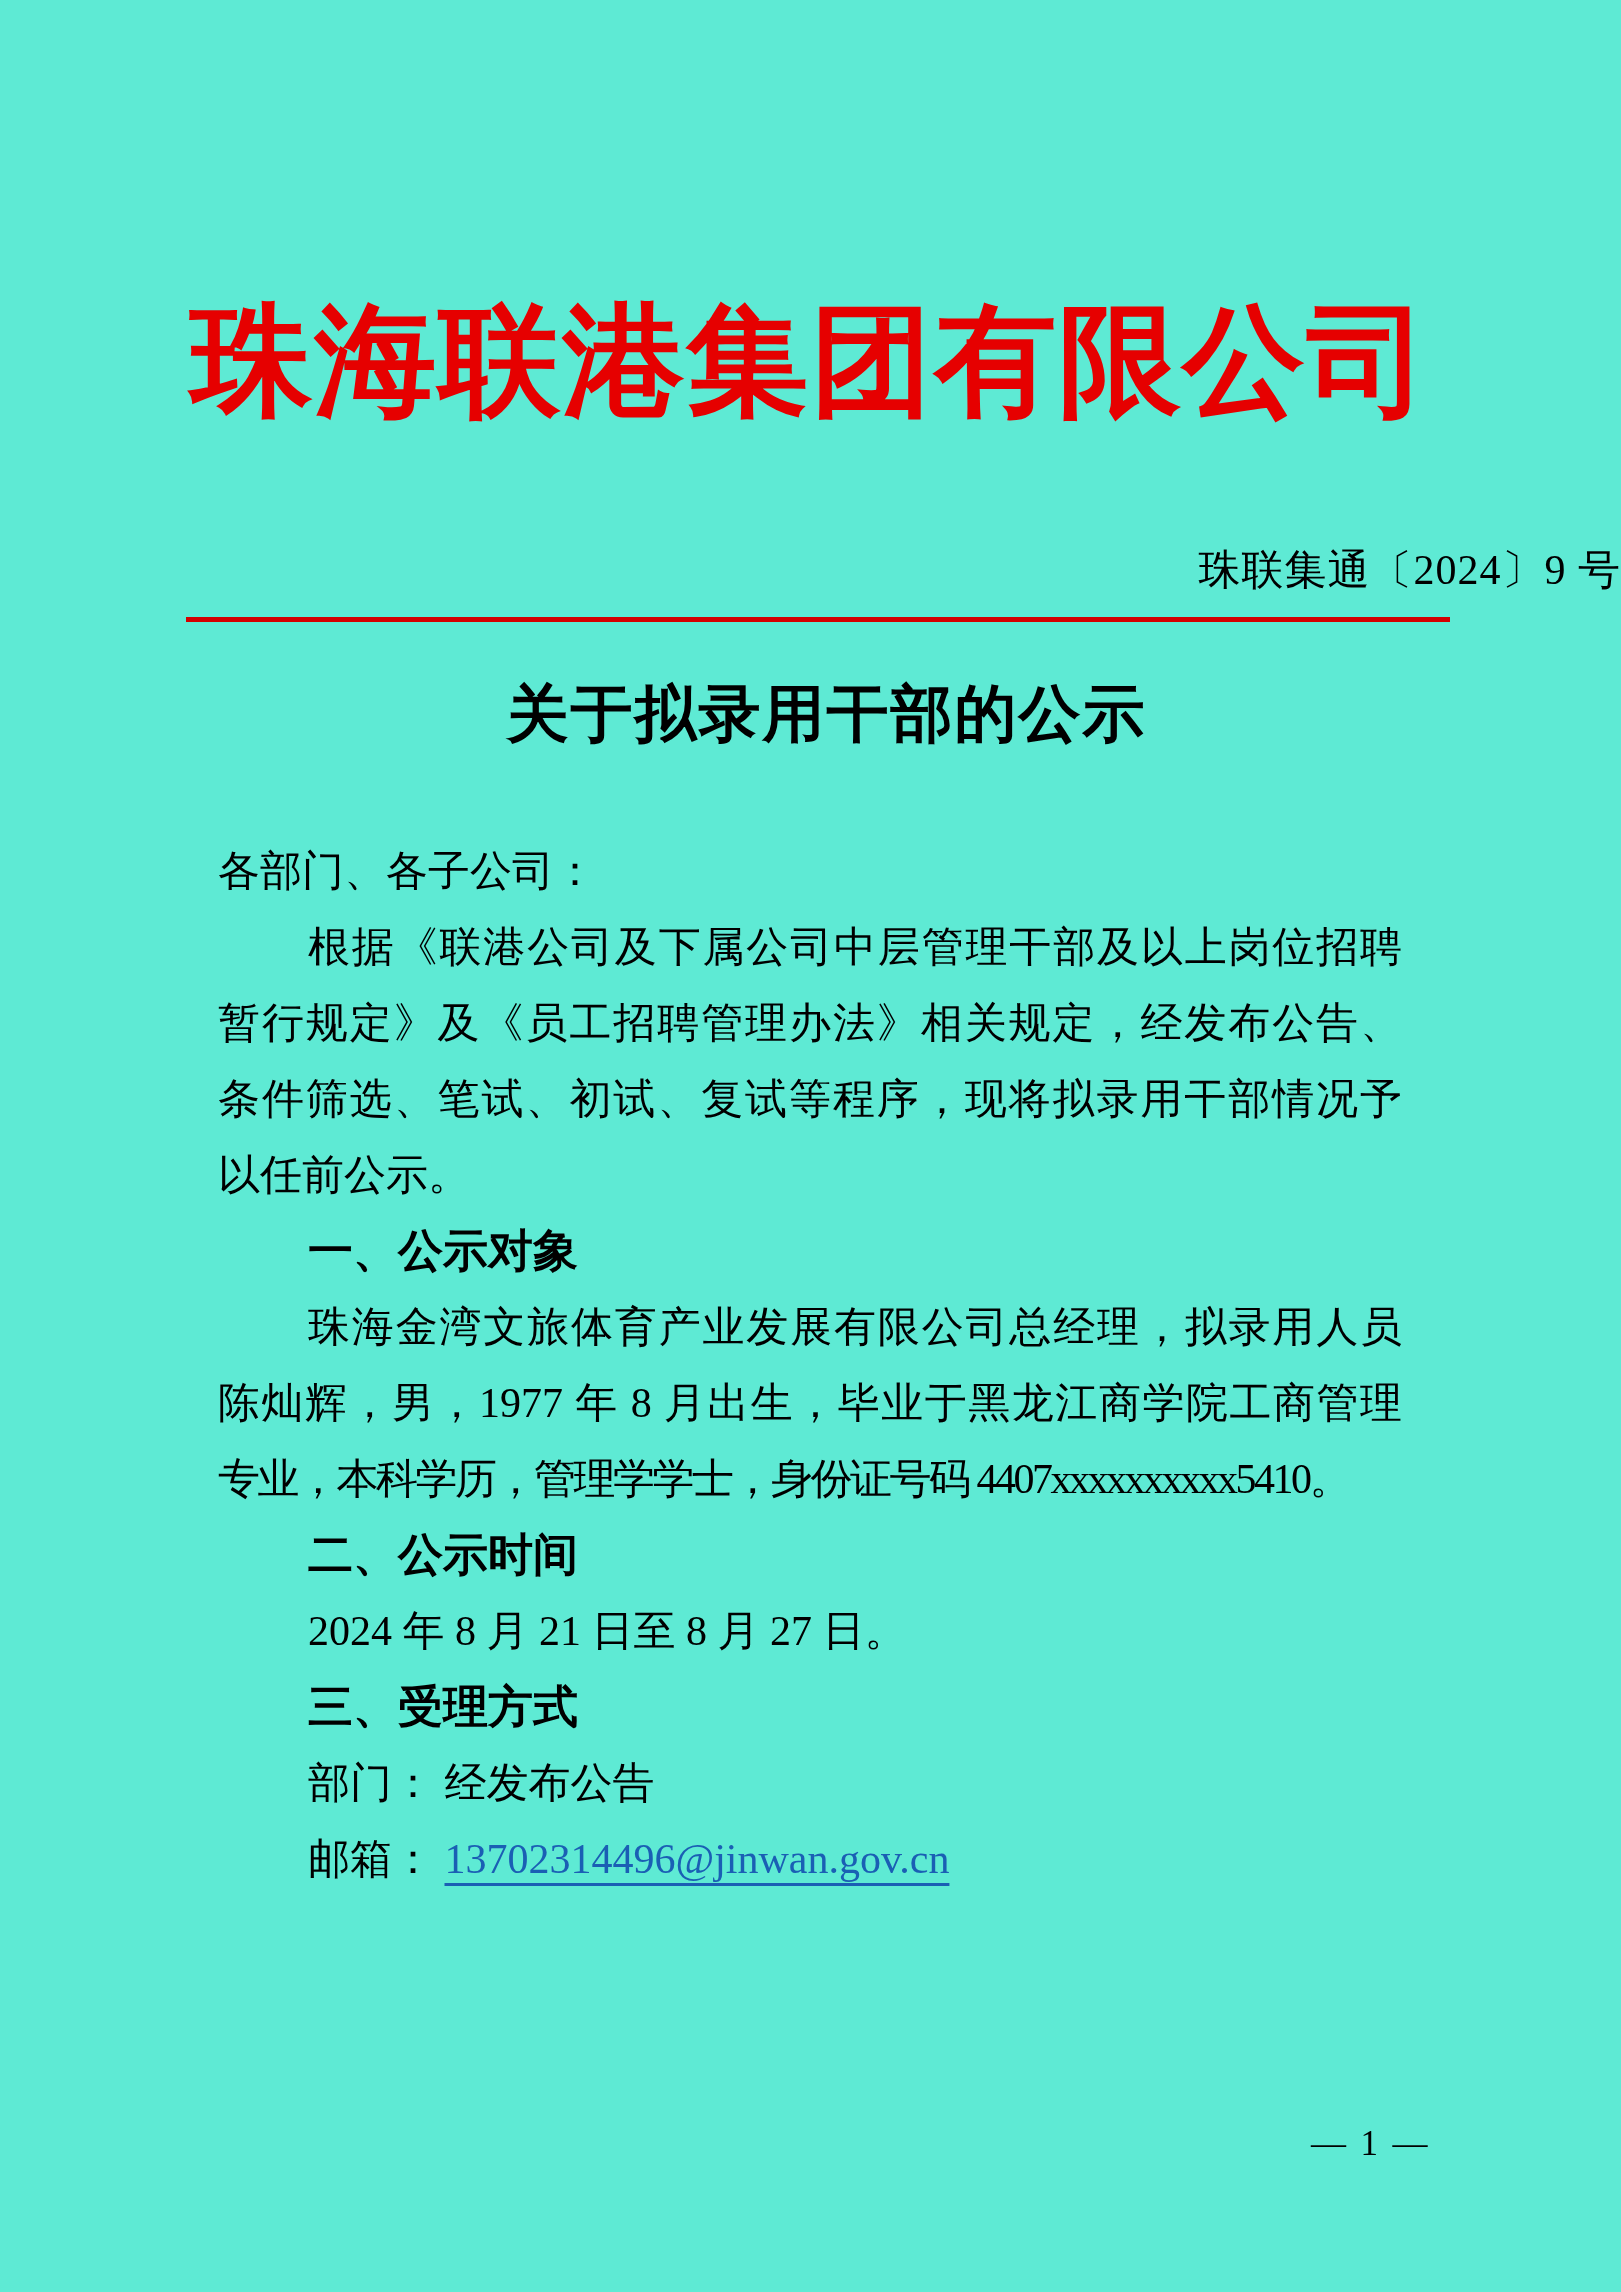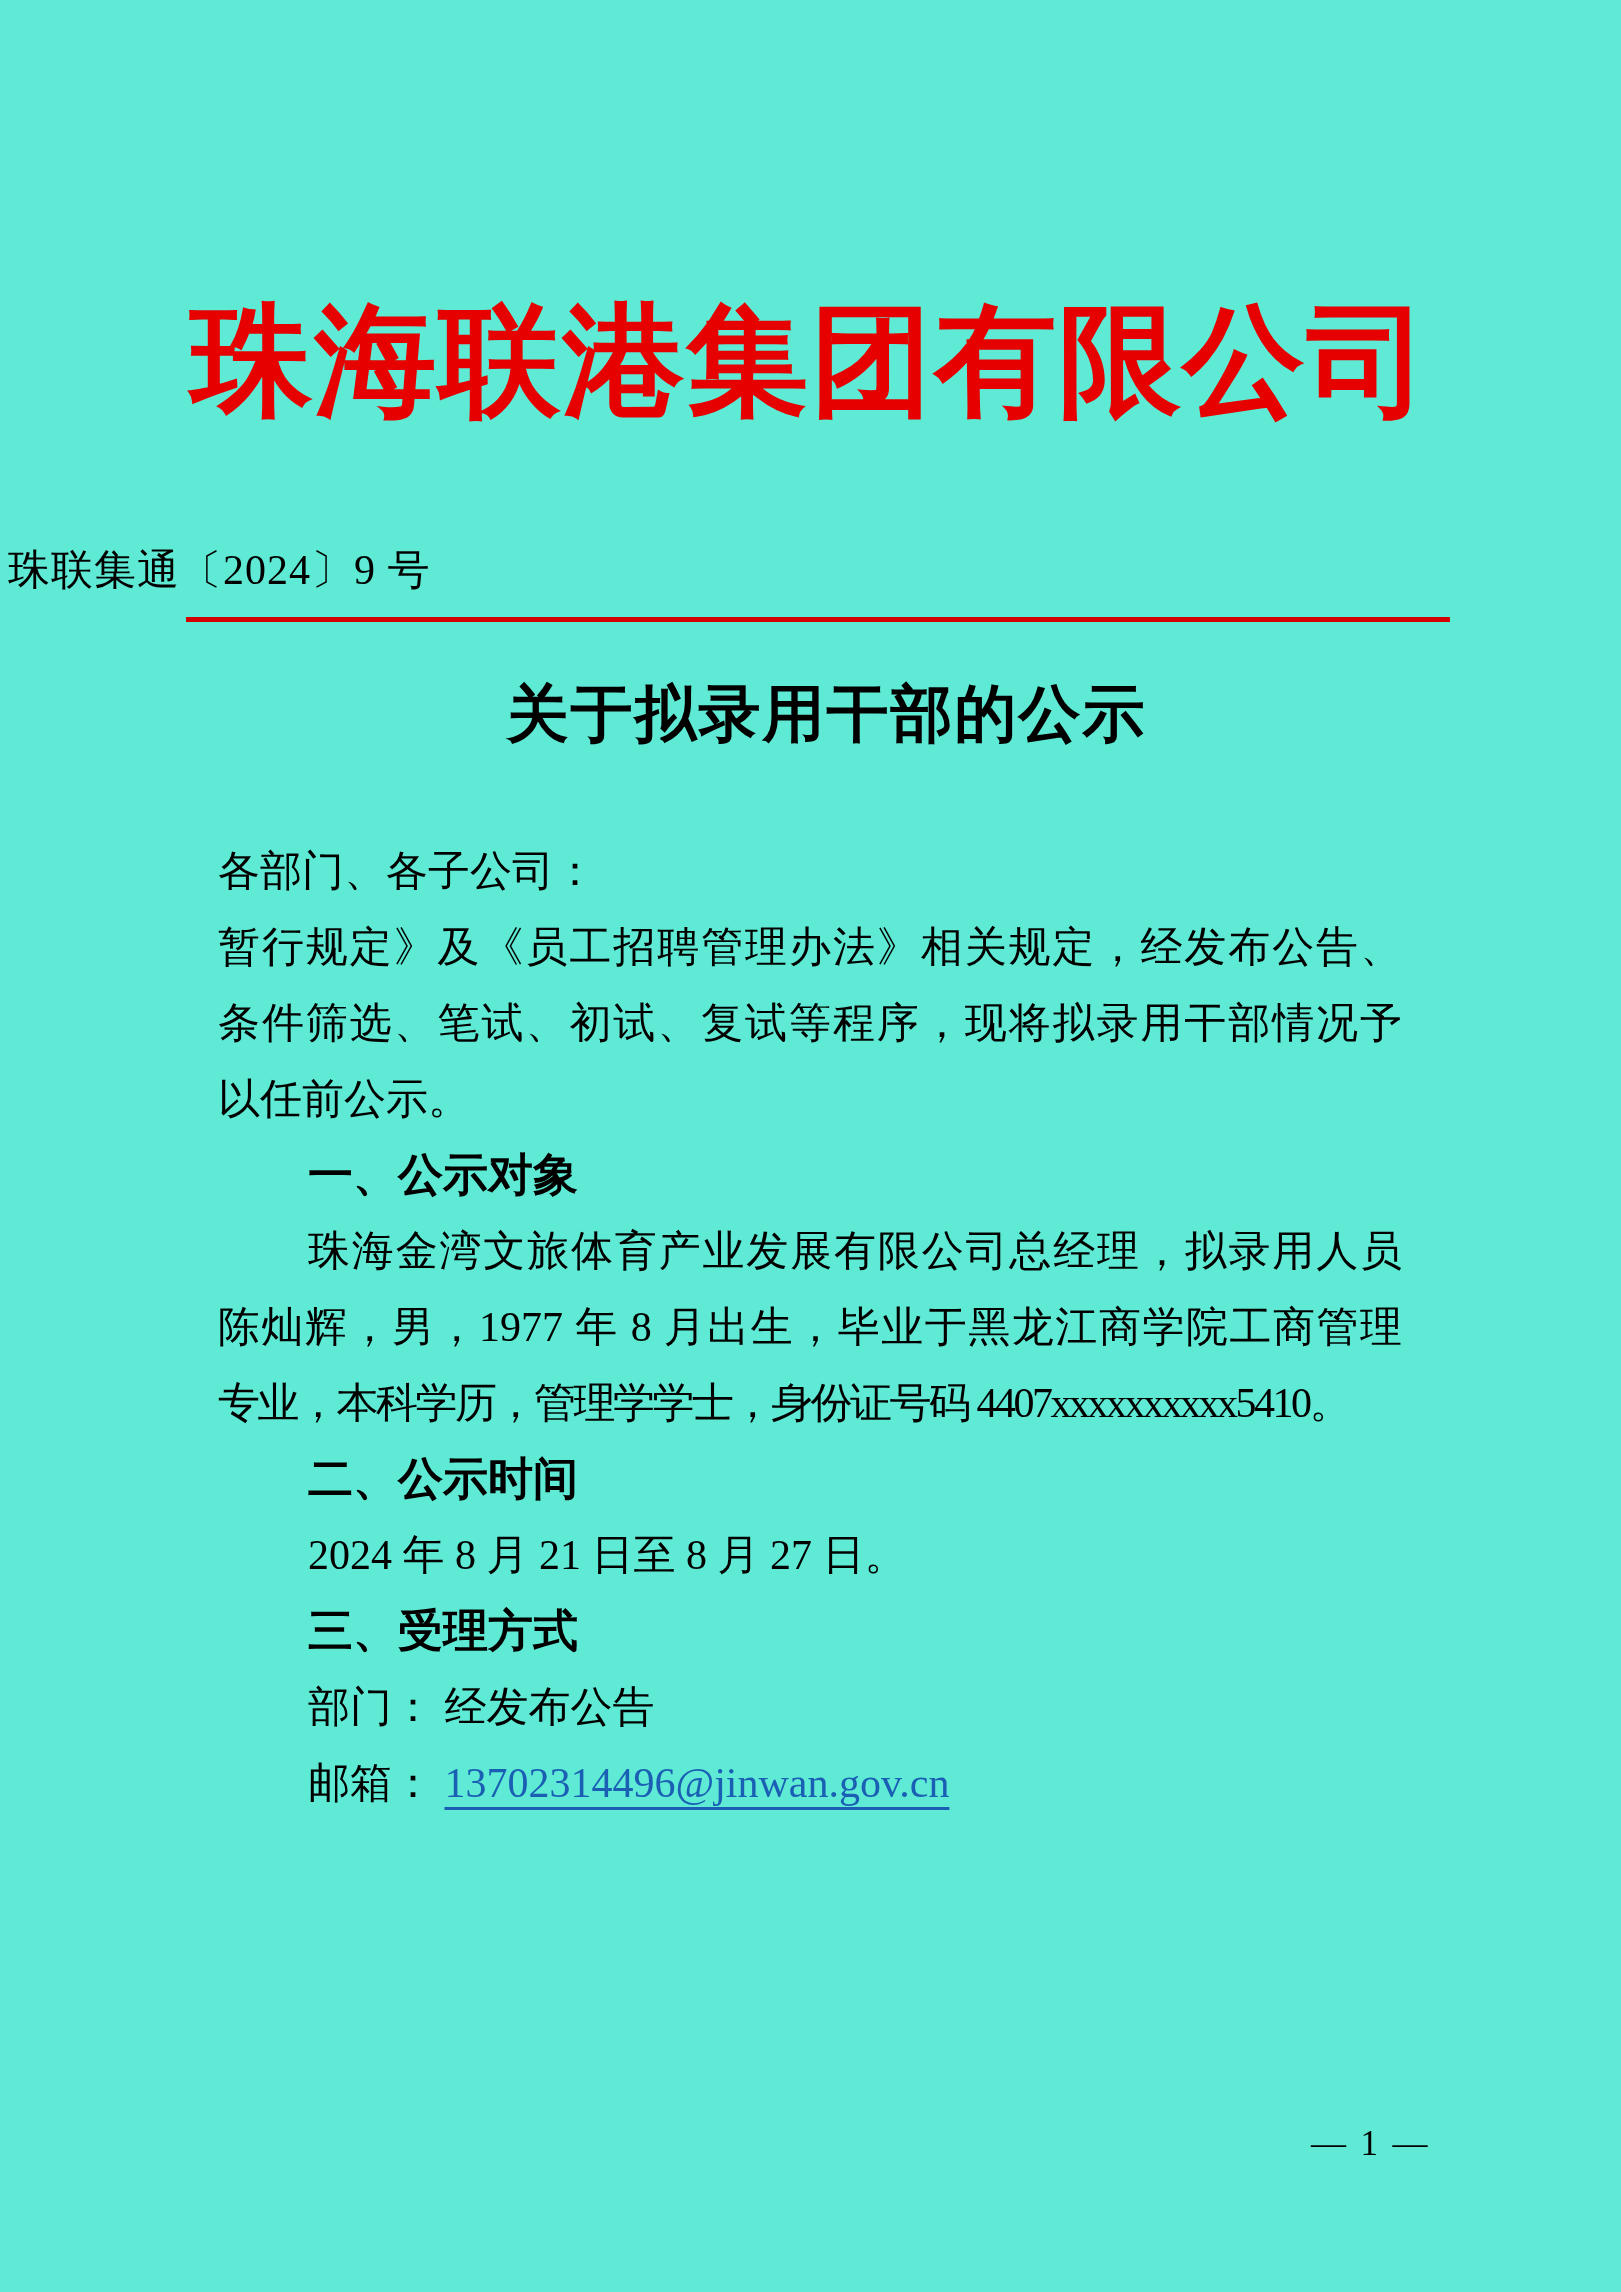--- a/index.html
+++ b/index.html
@@ -26,23 +26,23 @@
     font-weight: bold;
     line-height: 1.12;
     letter-spacing: 2px;
     color: var(--accent, #e60000);
     font-family: "Liberation Serif", "DejaVu Serif", serif;
     white-space: nowrap;
   }
   .doc-number {
     position: absolute;
     top: 545px;
-    left: 8px;
+    left: 16px;
     right: 0;
-    text-align: left;
+    text-align: right;
     font-size: 42px;
     letter-spacing: 1px;
     line-height: 1.2;
   }
   .red-line {
     position: absolute;
     top: 617px;
     left: 186px;
     width: 1264px;
     height: 4.9px;
@@ -107,20 +107,21 @@
 </head>
 <body>
 
 <div class="page">
   <div class="company-title">珠海联港集团有限公司</div>
   <div class="doc-number">珠联集通〔2024〕9 号</div>
   <div class="red-line"></div>
   <div class="doc-title">关于拟录用干部的公示</div>
   <div class="body" id="doc-body">
       <div class="line">各部门、各子公司：</div>
+      <div class="line indent fill">根据《联港公司及下属公司中层管理干部及以上岗位招聘</div>
       <div class="line fill">暂行规定》及《员工招聘管理办法》相关规定，经发布公告、</div>
       <div class="line fill">条件筛选、笔试、初试、复试等程序，现将拟录用干部情况予</div>
       <div class="line">以任前公示。</div>
       <div class="line heading indent">一、公示对象</div>
       <div class="line indent fill">珠海金湾文旅体育产业发展有限公司总经理，拟录用人员</div>
       <div class="line fill">陈灿辉，男，1977 年 8 月出生，毕业于黑龙江商学院工商管理</div>
       <div class="line tight">专业，本科学历，管理学学士，身份证号码 4407xxxxxxxxxx5410。</div>
       <div class="line heading indent">二、公示时间</div>
       <div class="line indent">2024 年 8 月 21 日至 8 月 27 日。</div>
       <div class="line heading indent">三、受理方式</div>

